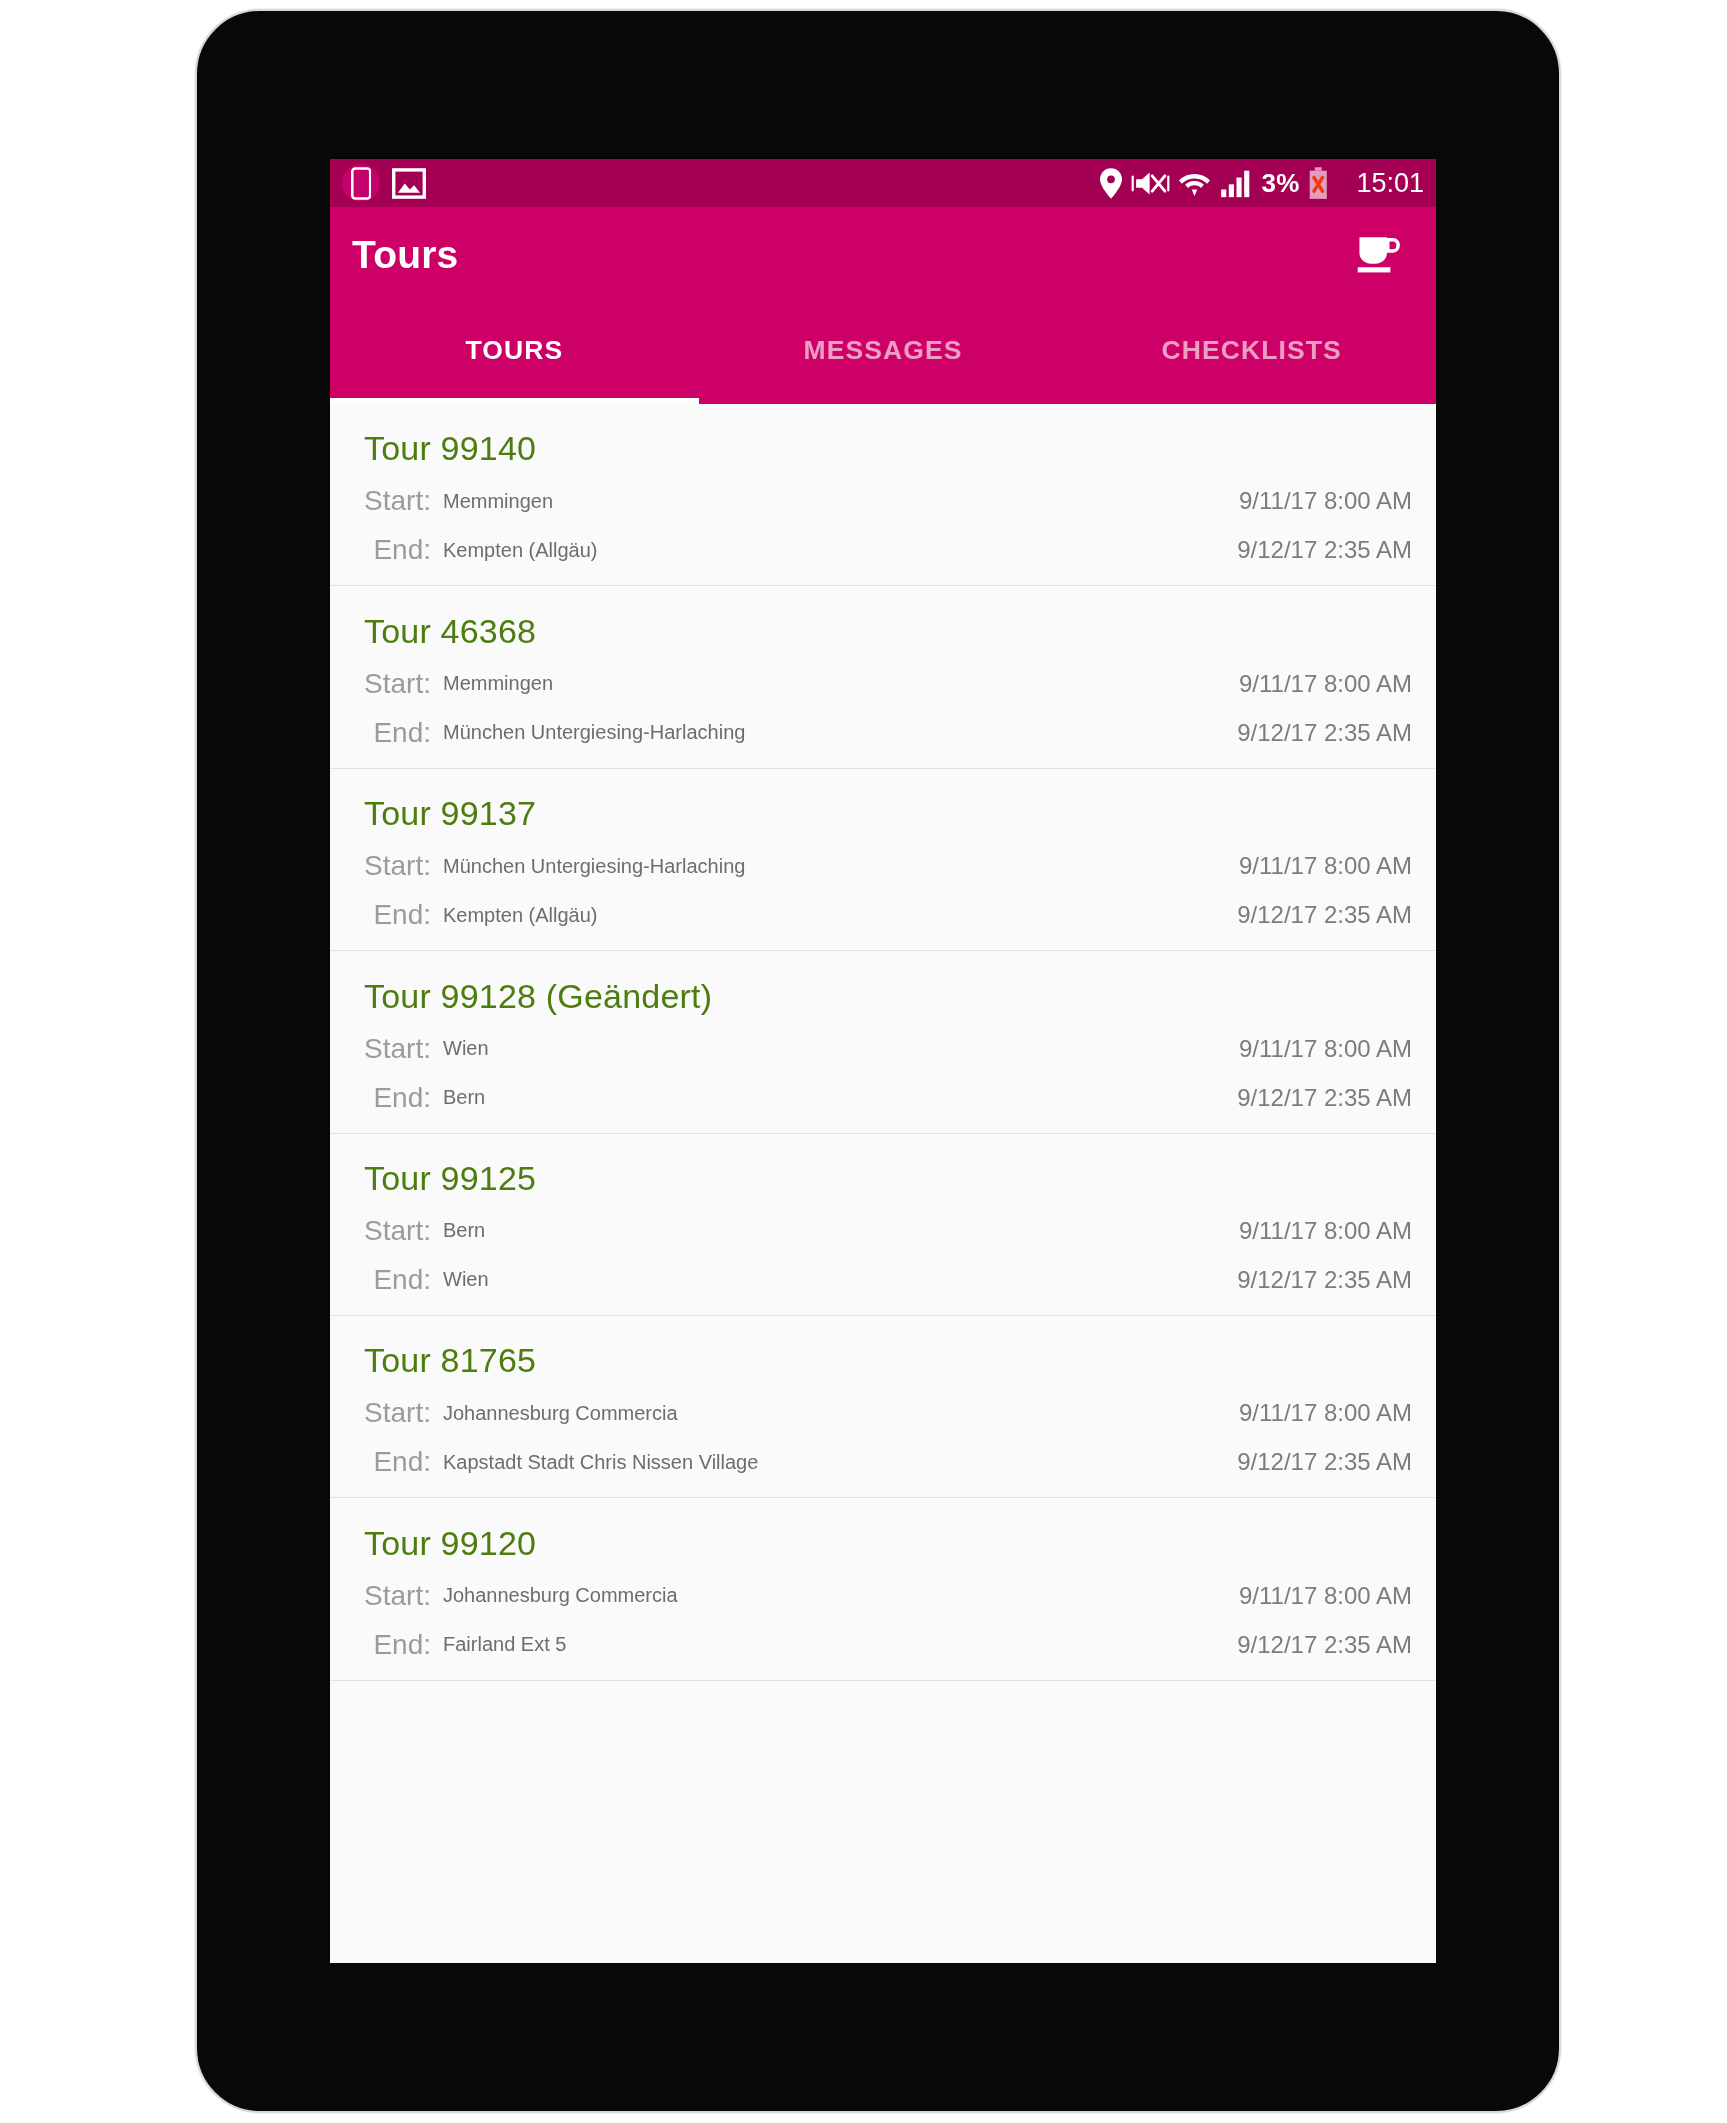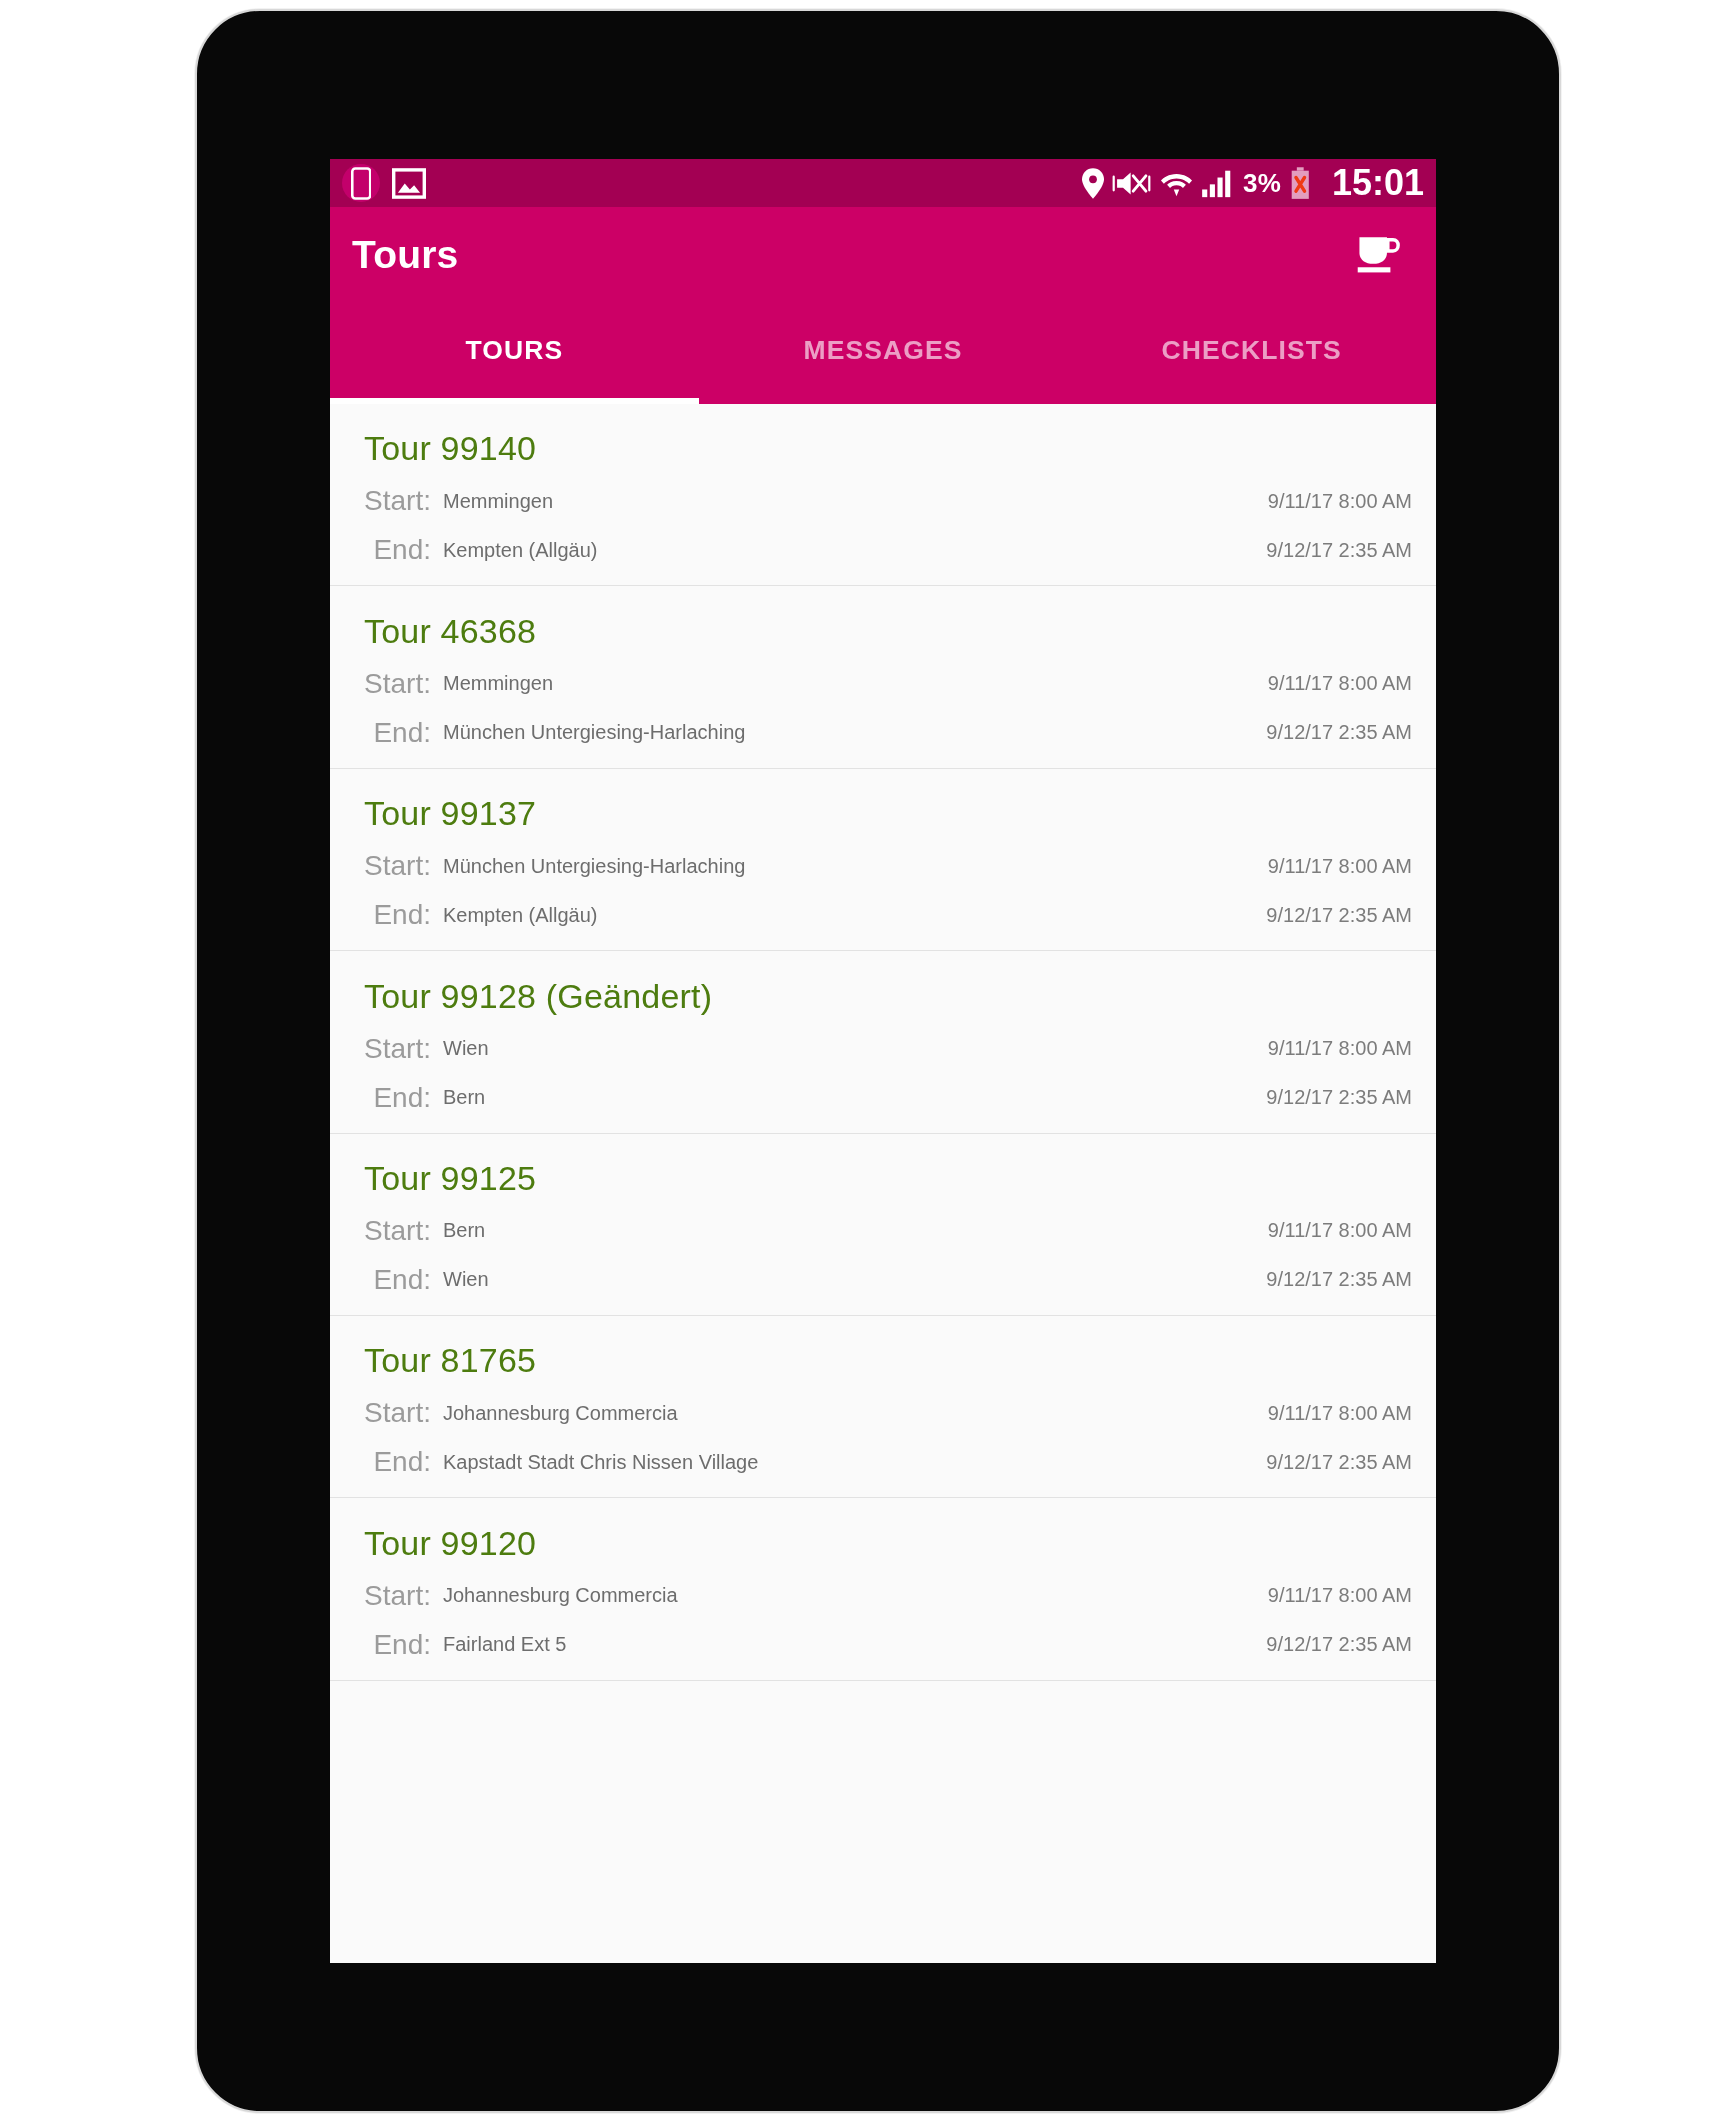--- a/index.html
+++ b/index.html
@@ -65,24 +65,24 @@
     align-items: center;
     justify-content: center;
   }
   .sb-text {
     font-size: 26px;
     font-weight: bold;
     letter-spacing: 0.3px;
     line-height: 1;
   }
   .clock {
-    font-size: 36px;
-    font-weight: bold;
+    font-size: 27px;
+    font-weight: normal;
     line-height: 1;
-    margin-left: 13px;
+    margin-left: 19px;
   }
   .notif-badge {
     width: 38px;
     height: 38px;
     border-radius: 50%;
     background: #c3006b;
     display: inline-flex;
     align-items: center;
     justify-content: center;
   }
@@ -191,21 +191,21 @@
   }
   .row-value {
     color: #6d6d6d;
     font-size: 20px;
     flex: 1 1 auto;
     white-space: nowrap;
     overflow: hidden;
   }
   .row-time {
     color: #7c7c7c;
-    font-size: 20px;
+    font-size: 24px;
     flex: 0 0 auto;
     text-align: right;
     padding-right: 12px;
     white-space: nowrap;
   }
   .list-filler {
     background: #fafafa;
   }
 </style>
 </head>

